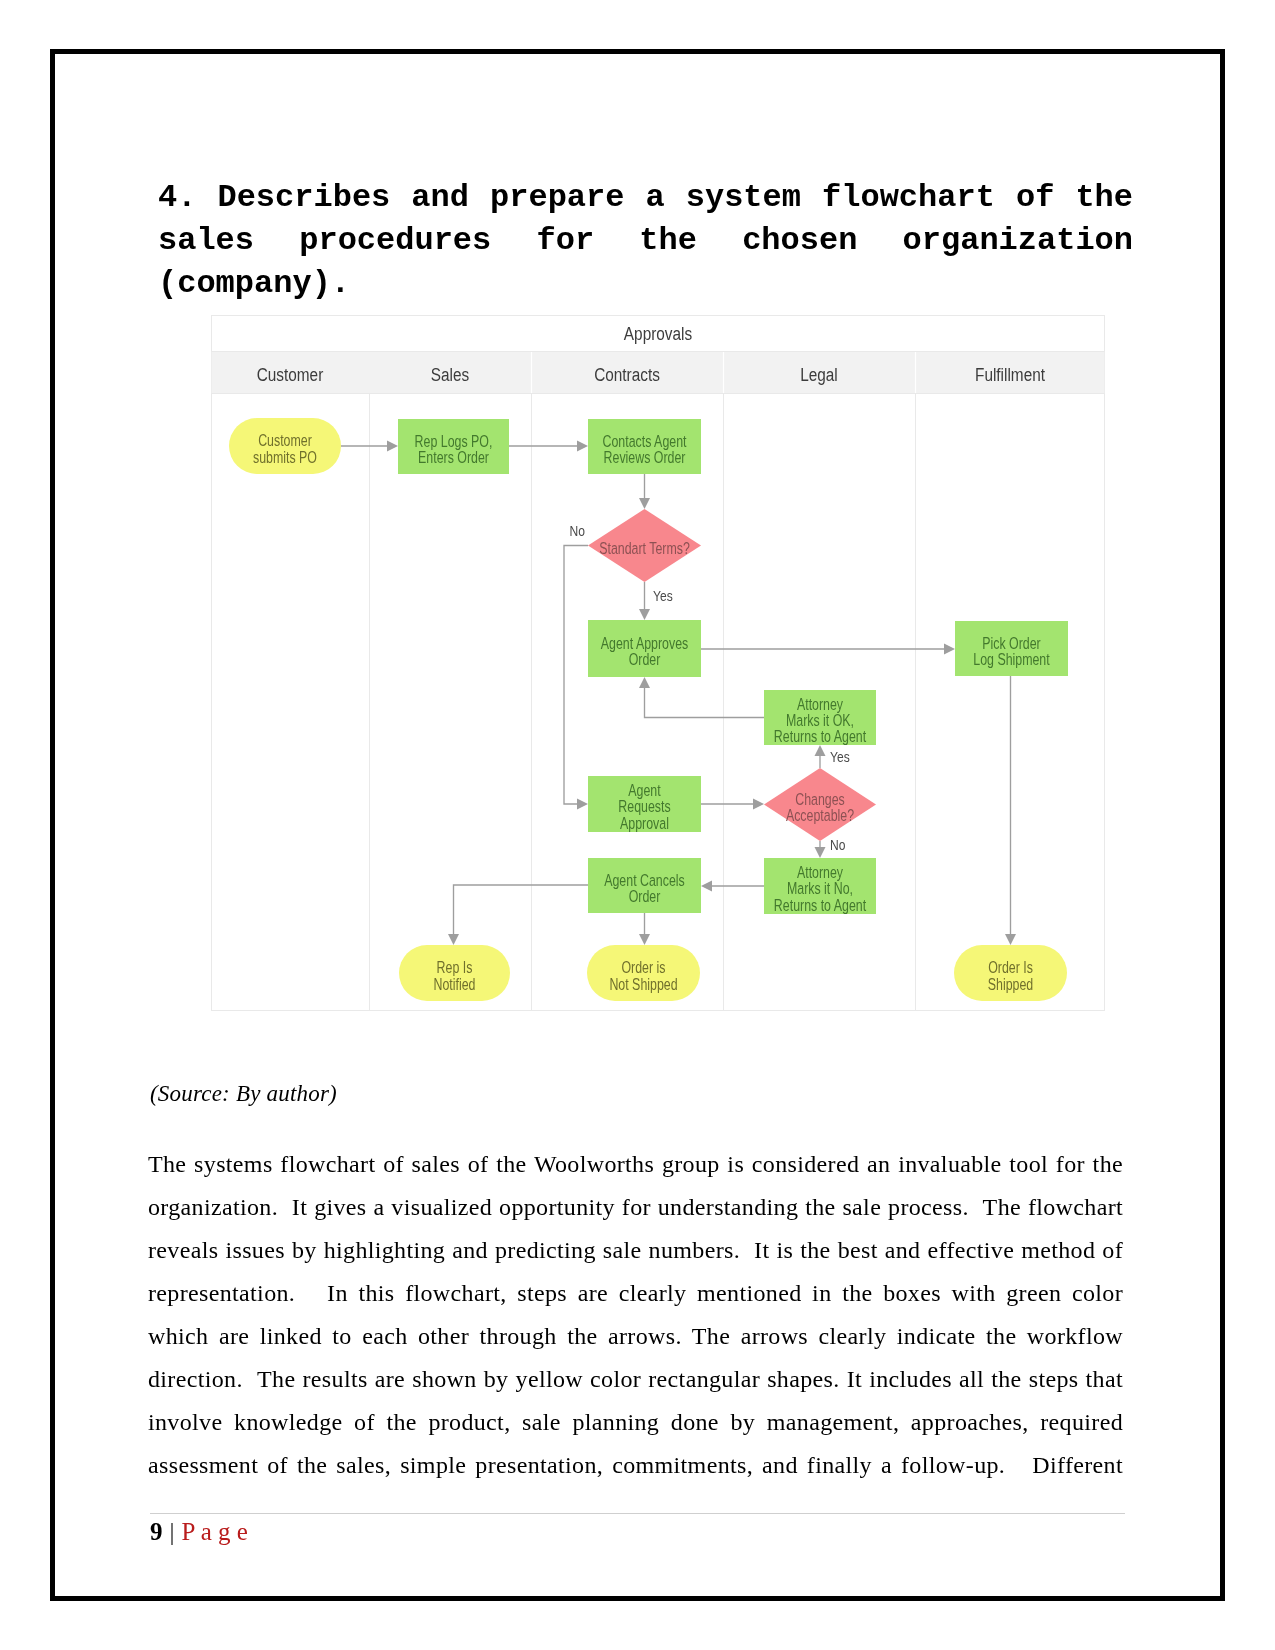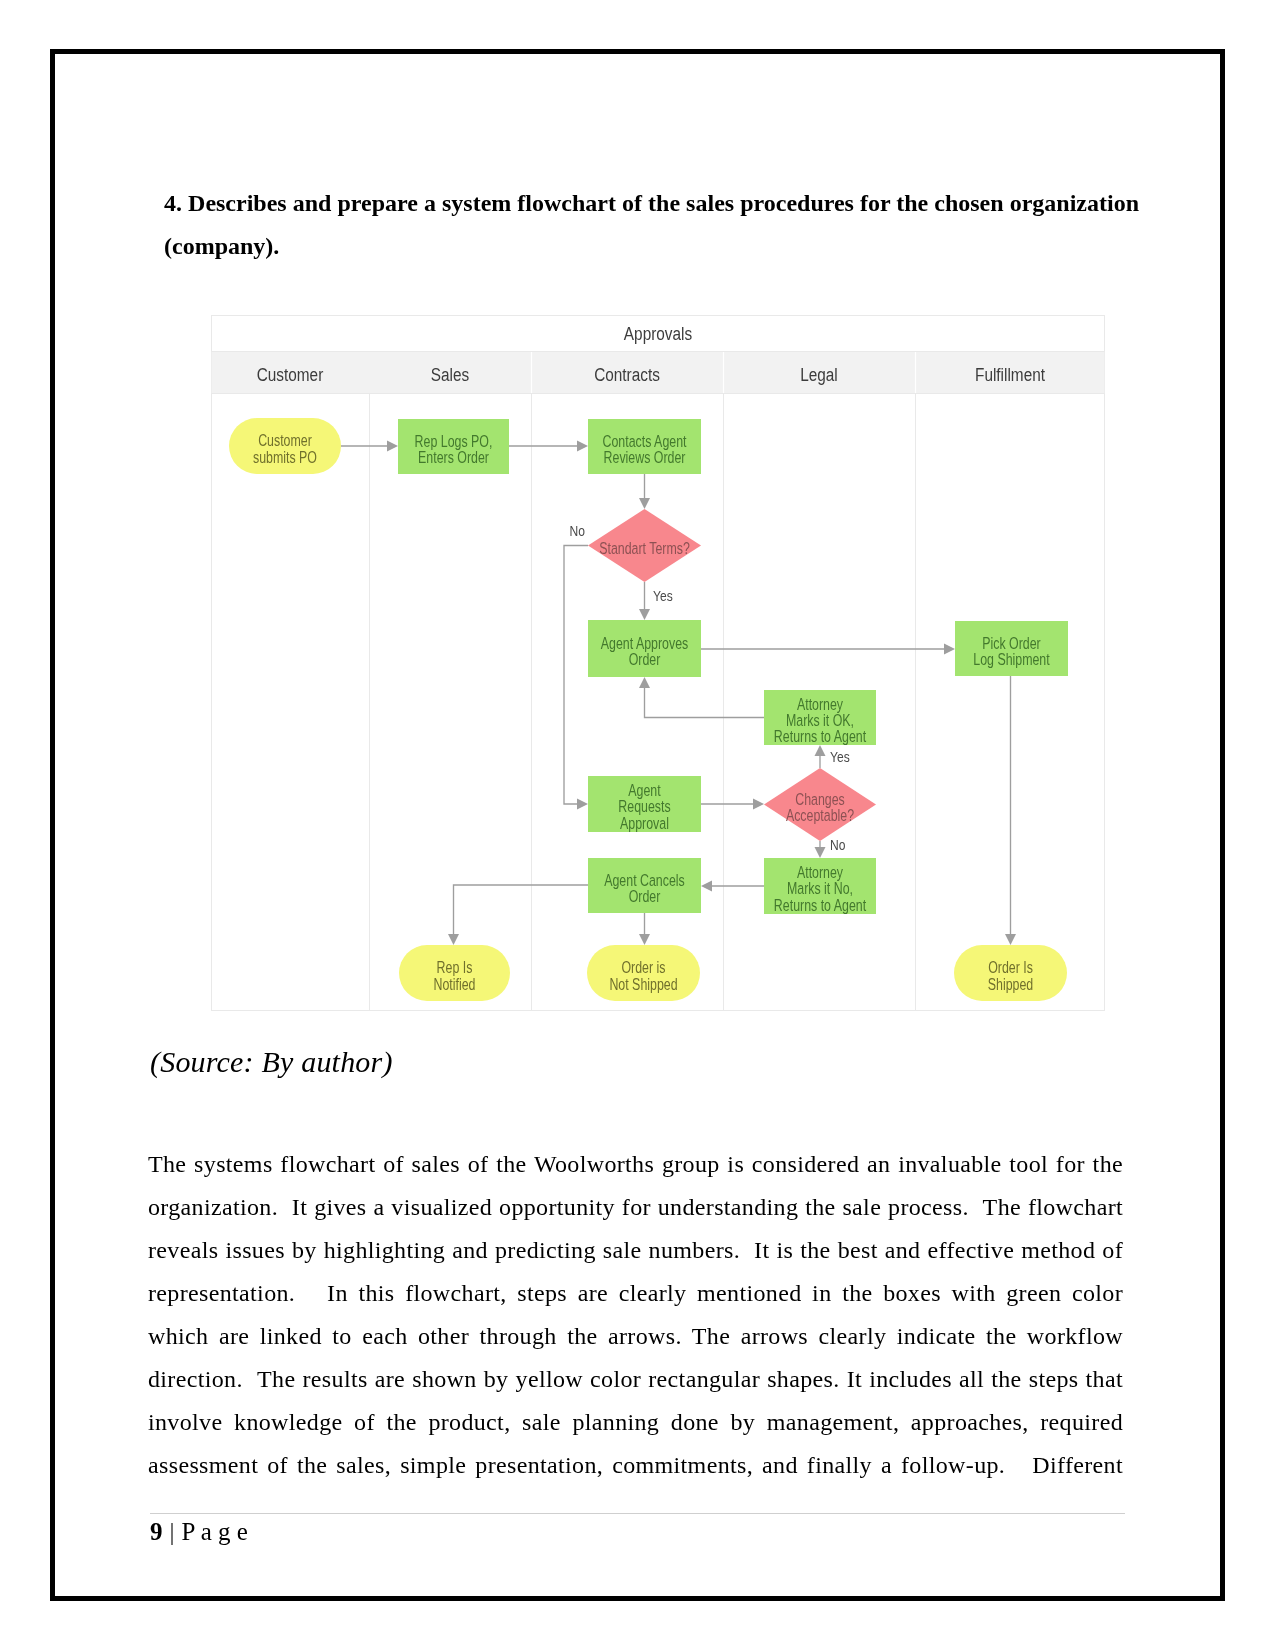--- a/index.html
+++ b/index.html
@@ -2,31 +2,31 @@
 <html><head>
 <meta charset="utf-8">
 <title>Page</title>
 <style>
   html,body{margin:0;padding:0;}
   body{width:1275px;height:1650px;background:#ffffff;font-family:"Liberation Serif",serif;}
   .page{position:absolute;left:0;top:0;width:1275px;height:1650px;background:#fff;}
   .page-border{position:absolute;left:49.8px;top:49px;width:1175.6px;height:1551.5px;
     border:5.5px solid #000;box-sizing:border-box;}
   h1.heading{position:absolute;left:150px;top:168px;width:975px;
-    font-family:Liberation Serif, serif;font-weight:bold;font-size:24px;letter-spacing:0px;
-    line-height:43px;margin:14px;text-align:justify;}
+    font-family:Liberation Mono, monospace;font-weight:bold;font-size:32px;letter-spacing:0px;
+    line-height:43px;margin:8px;text-align:justify;}
   .figure{position:absolute;left:211px;top:315px;width:894px;height:696px;}
-  .source{position:absolute;left:150px;top:1045px;font-style:italic;font-size:30px;letter-spacing:0.2px;}
+  .source{position:absolute;left:150px;top:1081px;font-style:italic;font-size:23px;letter-spacing:0.2px;}
   .para{position:absolute;left:148px;top:1143px;width:975px;font-size:24px;letter-spacing:0.35px;
     line-height:43px;text-align:justify;text-align-last:justify;}
   .footer-rule{position:absolute;left:150px;top:1513px;width:975px;height:1px;background:#cfcfcf;}
   .footer{position:absolute;left:150px;top:1519px;font-size:25px;line-height:26px;}
   .footer b{font-weight:bold;color:#000;}
   .footer .sep{color:#1a1a1a;padding:0 7px;font-weight:normal;}
-  .footer .pg{color:#000000;letter-spacing:0px;}
+  .footer .pg{color:#b91c1c;letter-spacing:0px;}
 </style>
 </head>
 <body>
 
 <div class="page">
   <div class="page-border"></div>
 
   <h1 class="heading">4. Describes and prepare a system flowchart of the sales procedures for the chosen organization (company).</h1>
 
   <div class="figure">

